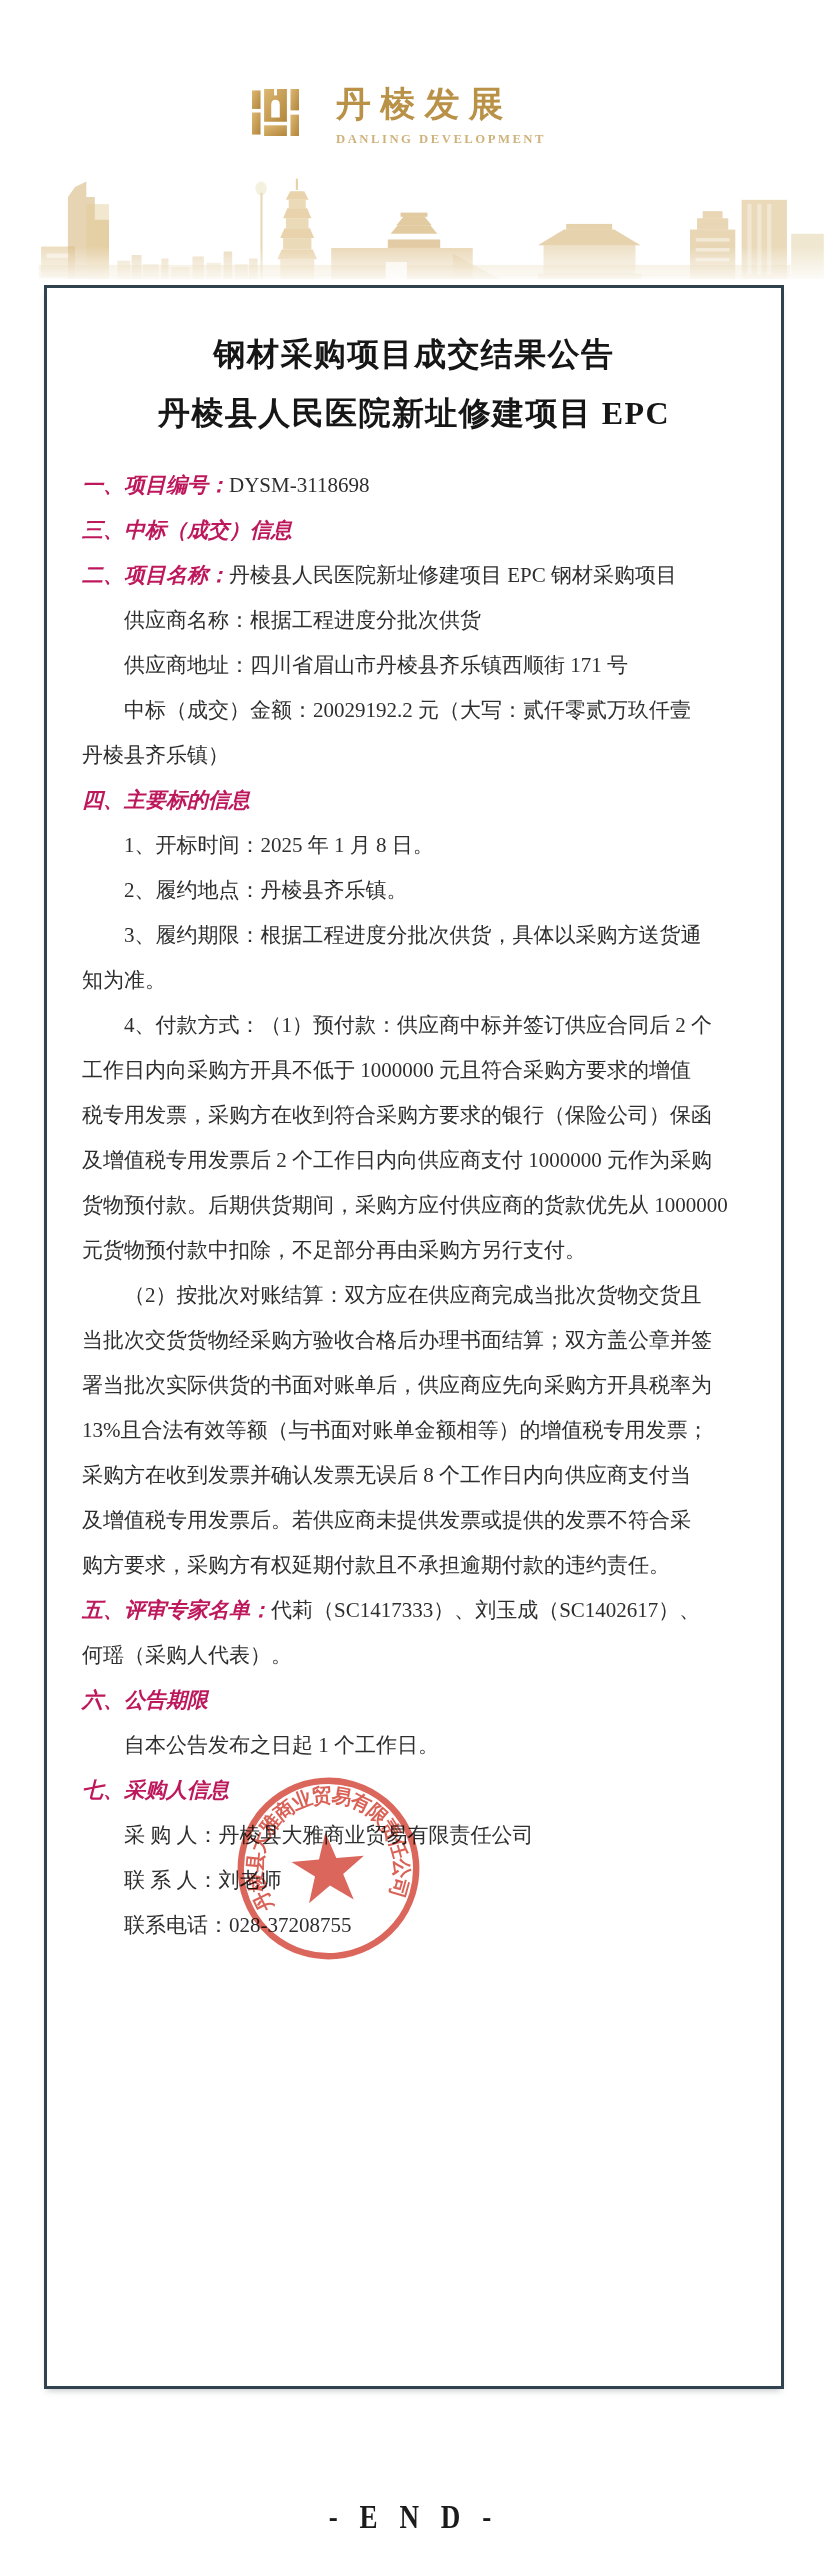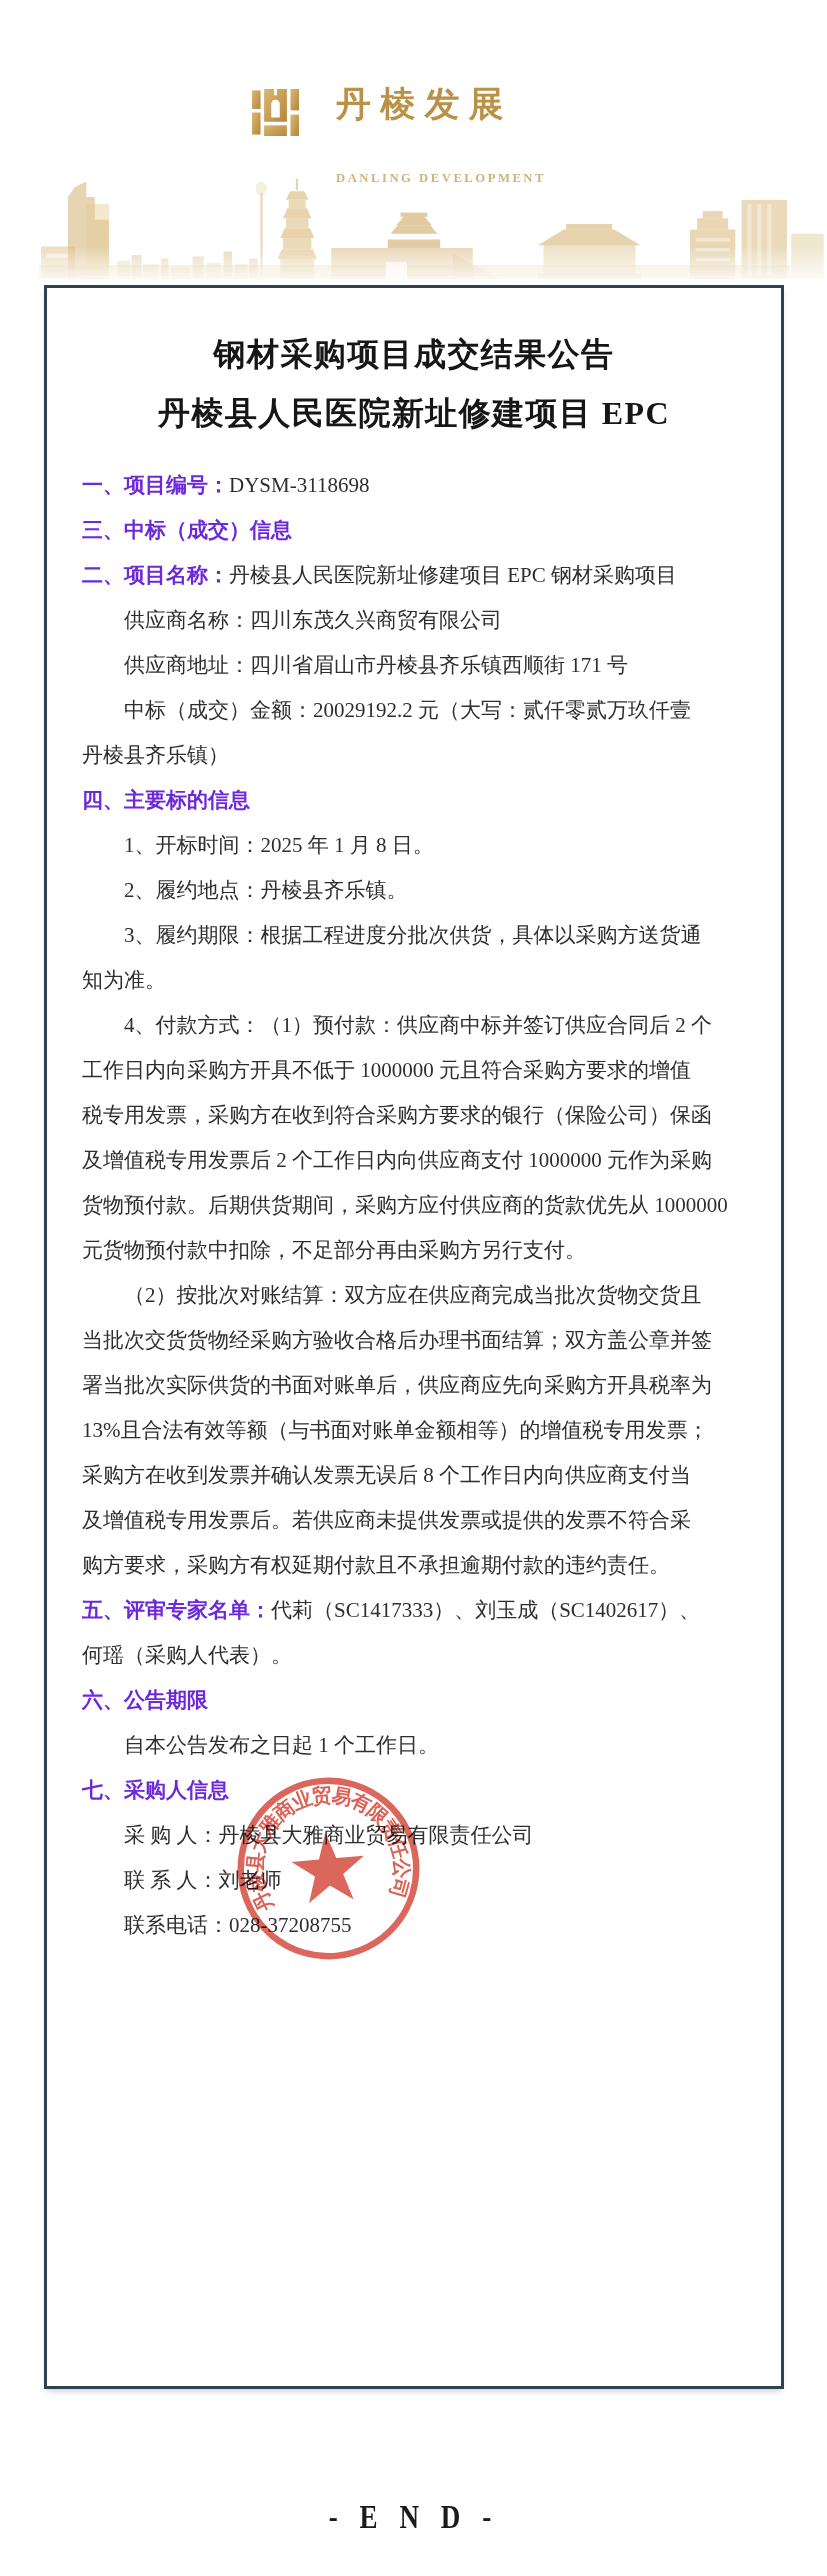--- a/index.html
+++ b/index.html
@@ -11,21 +11,21 @@
     overflow:hidden;
     font-family:"Liberation Serif","DejaVu Serif",serif;
   }
 
   
   .brand-row{
     position:absolute;top:85px;left:252px;
     display:flex;align-items:flex-start;gap:37px;
   }
   .brand-emblem{width:47px;height:47px;margin-top:4.2px;flex:0 0 auto;}
-  .brand-text{display:flex;flex-direction:column;gap:39px;}
+  .brand-text{display:flex;flex-direction:column;}
   .brand-name{
     font-size:35px;line-height:40px;font-weight:700;
     letter-spacing:9.2px;color:#b99147;white-space:nowrap;
   }
   .brand-sub{
     margin-top:7px;font-size:12.7px;line-height:14px;font-weight:600;
     letter-spacing:2.5px;color:#cfb37c;white-space:nowrap;
   }
   .skyline{position:absolute;top:160px;left:0;width:828px;height:125px;}
 
@@ -41,21 +41,21 @@
   }
   .doc-title{
     margin-top:37px;margin-bottom:20px;
     text-align:center;color:#161616;
     font-size:32px;font-weight:700;letter-spacing:1.4px;
   }
   .doc-title .t-line{line-height:59px;white-space:nowrap;}
   .doc-body{color:#2e2e2e;font-size:21px;}
   .line{height:45px;line-height:45px;white-space:nowrap;}
   .line.ind2{padding-left:42px;}
-  .line .b{font-weight:700;color:#6d28d9;}
+  .line .b{font-weight:700;color:#be185d;font-style:italic;}
 
   
   .seal{
     position:absolute;left:233px;top:1773px;
     width:191px;height:191px;
     opacity:.84;mix-blend-mode:multiply;
     transform:rotate(-5deg);
   }
 
   
@@ -175,21 +175,21 @@
 
   <div class="card">
     <div class="doc-title">
       <div class="t-line">钢材采购项目成交结果公告</div>
       <div class="t-line">丹棱县人民医院新址修建项目 EPC</div>
     </div>
     <div class="doc-body">
         <div class="line"><span class="b">一、项目编号：</span><span>DYSM-3118698</span></div>
         <div class="line"><span class="b">三、中标（成交）信息</span></div>
         <div class="line"><span class="b">二、项目名称：</span><span>丹棱县人民医院新址修建项目 EPC 钢材采购项目</span></div>
-        <div class="line ind2"><span>供应商名称：四川东茂久兴商贸有限公司</span></div>
+        <div class="line ind2"><span>供应商名称：根据工程进度分批次供货</span></div>
         <div class="line ind2"><span>供应商地址：四川省眉山市丹棱县齐乐镇西顺街 171 号</span></div>
         <div class="line ind2"><span>中标（成交）金额：20029192.2 元（大写：贰仟零贰万玖仟壹</span></div>
         <div class="line"><span>丹棱县齐乐镇）</span></div>
         <div class="line"><span class="b">四、主要标的信息</span></div>
         <div class="line ind2"><span>1、开标时间：2025 年 1 月 8 日。</span></div>
         <div class="line ind2"><span>2、履约地点：丹棱县齐乐镇。</span></div>
         <div class="line ind2"><span>3、履约期限：根据工程进度分批次供货，具体以采购方送货通</span></div>
         <div class="line"><span>知为准。</span></div>
         <div class="line ind2"><span>4、付款方式：（1）预付款：供应商中标并签订供应合同后 2 个</span></div>
         <div class="line"><span>工作日内向采购方开具不低于 1000000 元且符合采购方要求的增值</span></div>

